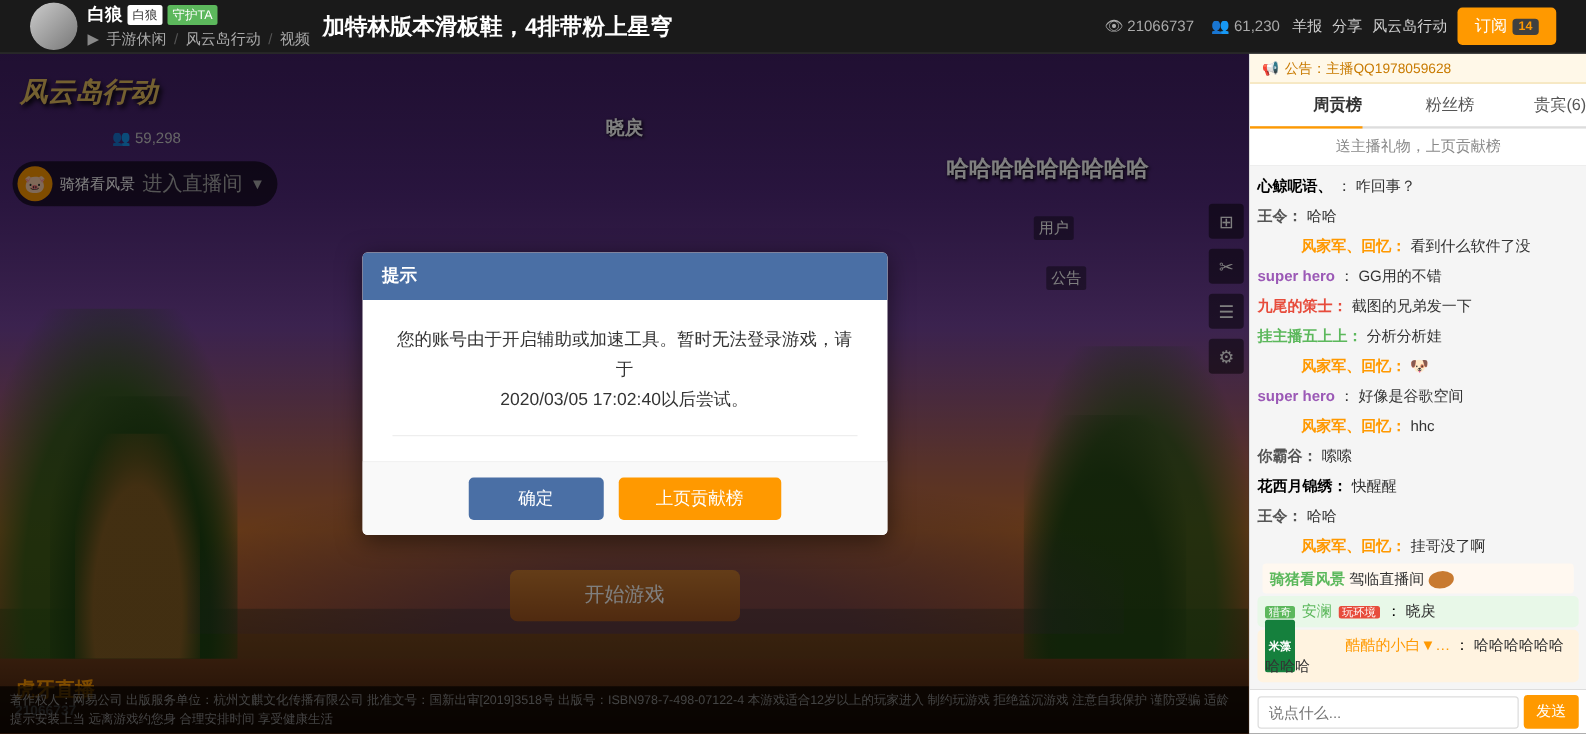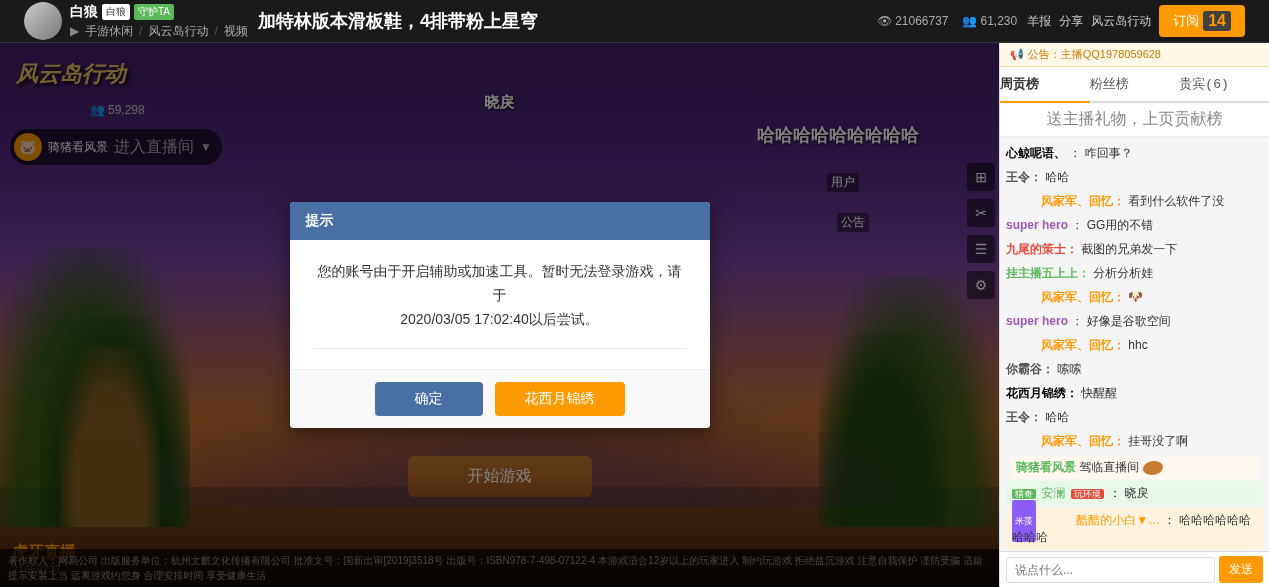--- a/index.html
+++ b/index.html
@@ -2,21 +2,21 @@
 <html><head>
   <meta charset="utf-8">
   <style>
     * { margin: 0; padding: 0; box-sizing: border-box; }
     body { width: 1269px; height: 587px; overflow: hidden; font-family: 'Microsoft YaHei', Arial, sans-serif; font-size: 13px; background: #1a1a1a; display: flex; flex-direction: column; }
 
     
     .top-bar { height: 43px; background: #1a1a1a; display: flex; align-items: center; padding: 0 24px; gap: 10px; border-bottom: 1px solid #333; flex-shrink: 0; }
     .streamer-title { color: #fff; font-size: 18px; font-weight: bold; flex: 1; }
     .btn-subscribe { background: #f90; color: #fff; border: none; border-radius: 4px; padding: 6px 14px; font-size: 13px; cursor: pointer; display: flex; align-items: center; gap: 4px; }
-    .btn-subscribe .badge { background: #404040; color: #f90; border-radius: 3px; padding: 1px 5px; font-size: 16px; font-weight: bold; }
+    .btn-subscribe .badge { background: #404040; color: #f90; border-radius: 3px; padding: 1px 5px; font-size: 10px; font-weight: bold; }
     .top-meta { color: #aaa; font-size: 12px; display: flex; align-items: center; gap: 14px; }
     .top-meta span { display: flex; align-items: center; gap: 3px; }
     .streamer-info { display: flex; align-items: center; gap: 8px; }
     .avatar { width: 38px; height: 38px; border-radius: 50%; background: #555; overflow: hidden; display: flex; align-items: center; justify-content: center; }
     .streamer-name { color: #fff; font-size: 14px; font-weight: bold; }
     .tag-white { background: #fff; color: #333; font-size: 10px; border-radius: 2px; padding: 1px 4px; }
     .tag-green { background: #5cb85c; color: #fff; font-size: 10px; border-radius: 2px; padding: 1px 4px; }
     .breadcrumb-nav { display: flex; align-items: center; gap: 6px; font-size: 12px; color: #aaa; }
     .breadcrumb-nav a { color: #aaa; text-decoration: none; }
     .sep { color: #555; }
@@ -52,23 +52,23 @@
     .dialog-footer { display: flex; gap: 12px; padding: 12px 24px; justify-content: center; background: #f9f9f9; }
     .btn-confirm { background: #4a6fa5; color: #fff; border: none; border-radius: 4px; padding: 8px 40px; font-size: 14px; cursor: pointer; }
     .btn-appeal { background: #f90; color: #fff; border: none; border-radius: 4px; padding: 8px 30px; font-size: 14px; cursor: pointer; }
 
     
     .copyright-bar { position: absolute; bottom: 0; left: 0; right: 0; background: rgba(0,0,0,0.7); color: #888; font-size: 10px; padding: 4px 8px; line-height: 1.5; }
 
     
     .right-panel { width: 270px; background: #f5f5f5; display: flex; flex-direction: column; flex-shrink: 0; border-left: 1px solid #ddd; }
     .right-tabs { display: flex; border-bottom: 2px solid #ddd; background: #fff; }
-    .right-tab { flex: 1; text-align: left; padding: 8px 0; font-size: 13px; cursor: pointer; color: #555; border-bottom: 2px solid transparent; margin-bottom: -2px; font-family: Liberation Mono, monospace; }
+    .right-tab { flex: 1; text-align: right; padding: 8px 0; font-size: 13px; cursor: pointer; color: #555; border-bottom: 2px solid transparent; margin-bottom: -2px; }
     .right-tab.active { color: #333; font-weight: bold; border-bottom-color: #f90; }
-    .gift-bar { background: #fff; padding: 6px 10px; font-size: 16px; color: #888; border-bottom: 1px solid #eee; text-align: center; }
+    .gift-bar { background: #fff; padding: 6px 10px; font-size: 12px; color: #888; border-bottom: 1px solid #eee; text-align: center; }
     .chat-list { flex: 1; overflow-y: auto; padding: 4px 6px; background: #f5f5f5; }
     .chat-item { padding: 3px 0; font-size: 12px; line-height: 1.5; word-break: break-all; }
     .chat-user { font-weight: bold; }
     .chat-text { color: #333; }
     .color-blue { color: #000000; }
     .color-orange { color: #f90; margin-left: 35px; }
     .color-green { color: #5cb85c; }
     .color-red { color: #e74c3c; }
     .color-purple { color: #9b59b6; }
     .color-dark { color: #555; }
@@ -174,21 +174,21 @@
     <div class="dialog-overlay">
       <div class="dialog-box">
         <div class="dialog-header">提示</div>
         <div class="dialog-body">
           <span>您的账号由于开启辅助或加速工具。暂时无法登录游戏，请于</span><br>
           <span>2020/03/05 17:02:40以后尝试。</span>
           <div style="margin-top:16px;border-top:1px solid #eee;"></div>
         </div>
         <div class="dialog-footer">
           <button class="btn-confirm">确定</button>
-          <button class="btn-appeal">花西月锦绣</button>
+          <button class="btn-appeal">上页贡献榜</button>
         </div>
       </div>
     </div>
 
     <button class="start-game-btn" style="bottom:90px;">开始游戏</button>
 
     <div class="huya-logo">
       <div>虎牙直播</div>
       <div style="display:flex;align-items:center;gap:4px;">
         <span class="vid-id">21066737</span>
@@ -286,21 +286,21 @@
 
       <div class="chat-item-special green-bg">
         <span style="background:#5cb85c;color:#fff;font-size:9px;border-radius:2px;padding:0 3px;margin-right:2px;">猎奇</span>
         <span class="color-green">安澜</span>
         <span style="background:#e74c3c;color:#fff;font-size:9px;border-radius:2px;padding:0 3px;margin:0 2px;">玩环境</span>
         <span>：</span>
         <span class="chat-text">晓戾</span>
       </div>
 
       <div class="chat-item-special orange-bg">
-        <span style="background:#8b5cf6;color:#fff;font-size:9px;border-radius:2px;padding:16px 3px;margin-right:2px;">米藻</span>
+        <span style="background:#15803d;color:#fff;font-size:9px;border-radius:2px;padding:16px 3px;margin-right:2px;font-weight:bold;">米藻</span>
         <span class="color-orange">酷酷的小白▼…</span>
         <span>：</span>
         <span class="chat-text">哈哈哈哈哈哈哈哈哈</span>
       </div>
       <div class="chat-item">
         <span class="chat-user color-orange">风家军、回忆：</span>
         <span class="chat-text">…</span>
       </div>
     </div>
     <div class="chat-bottom">

